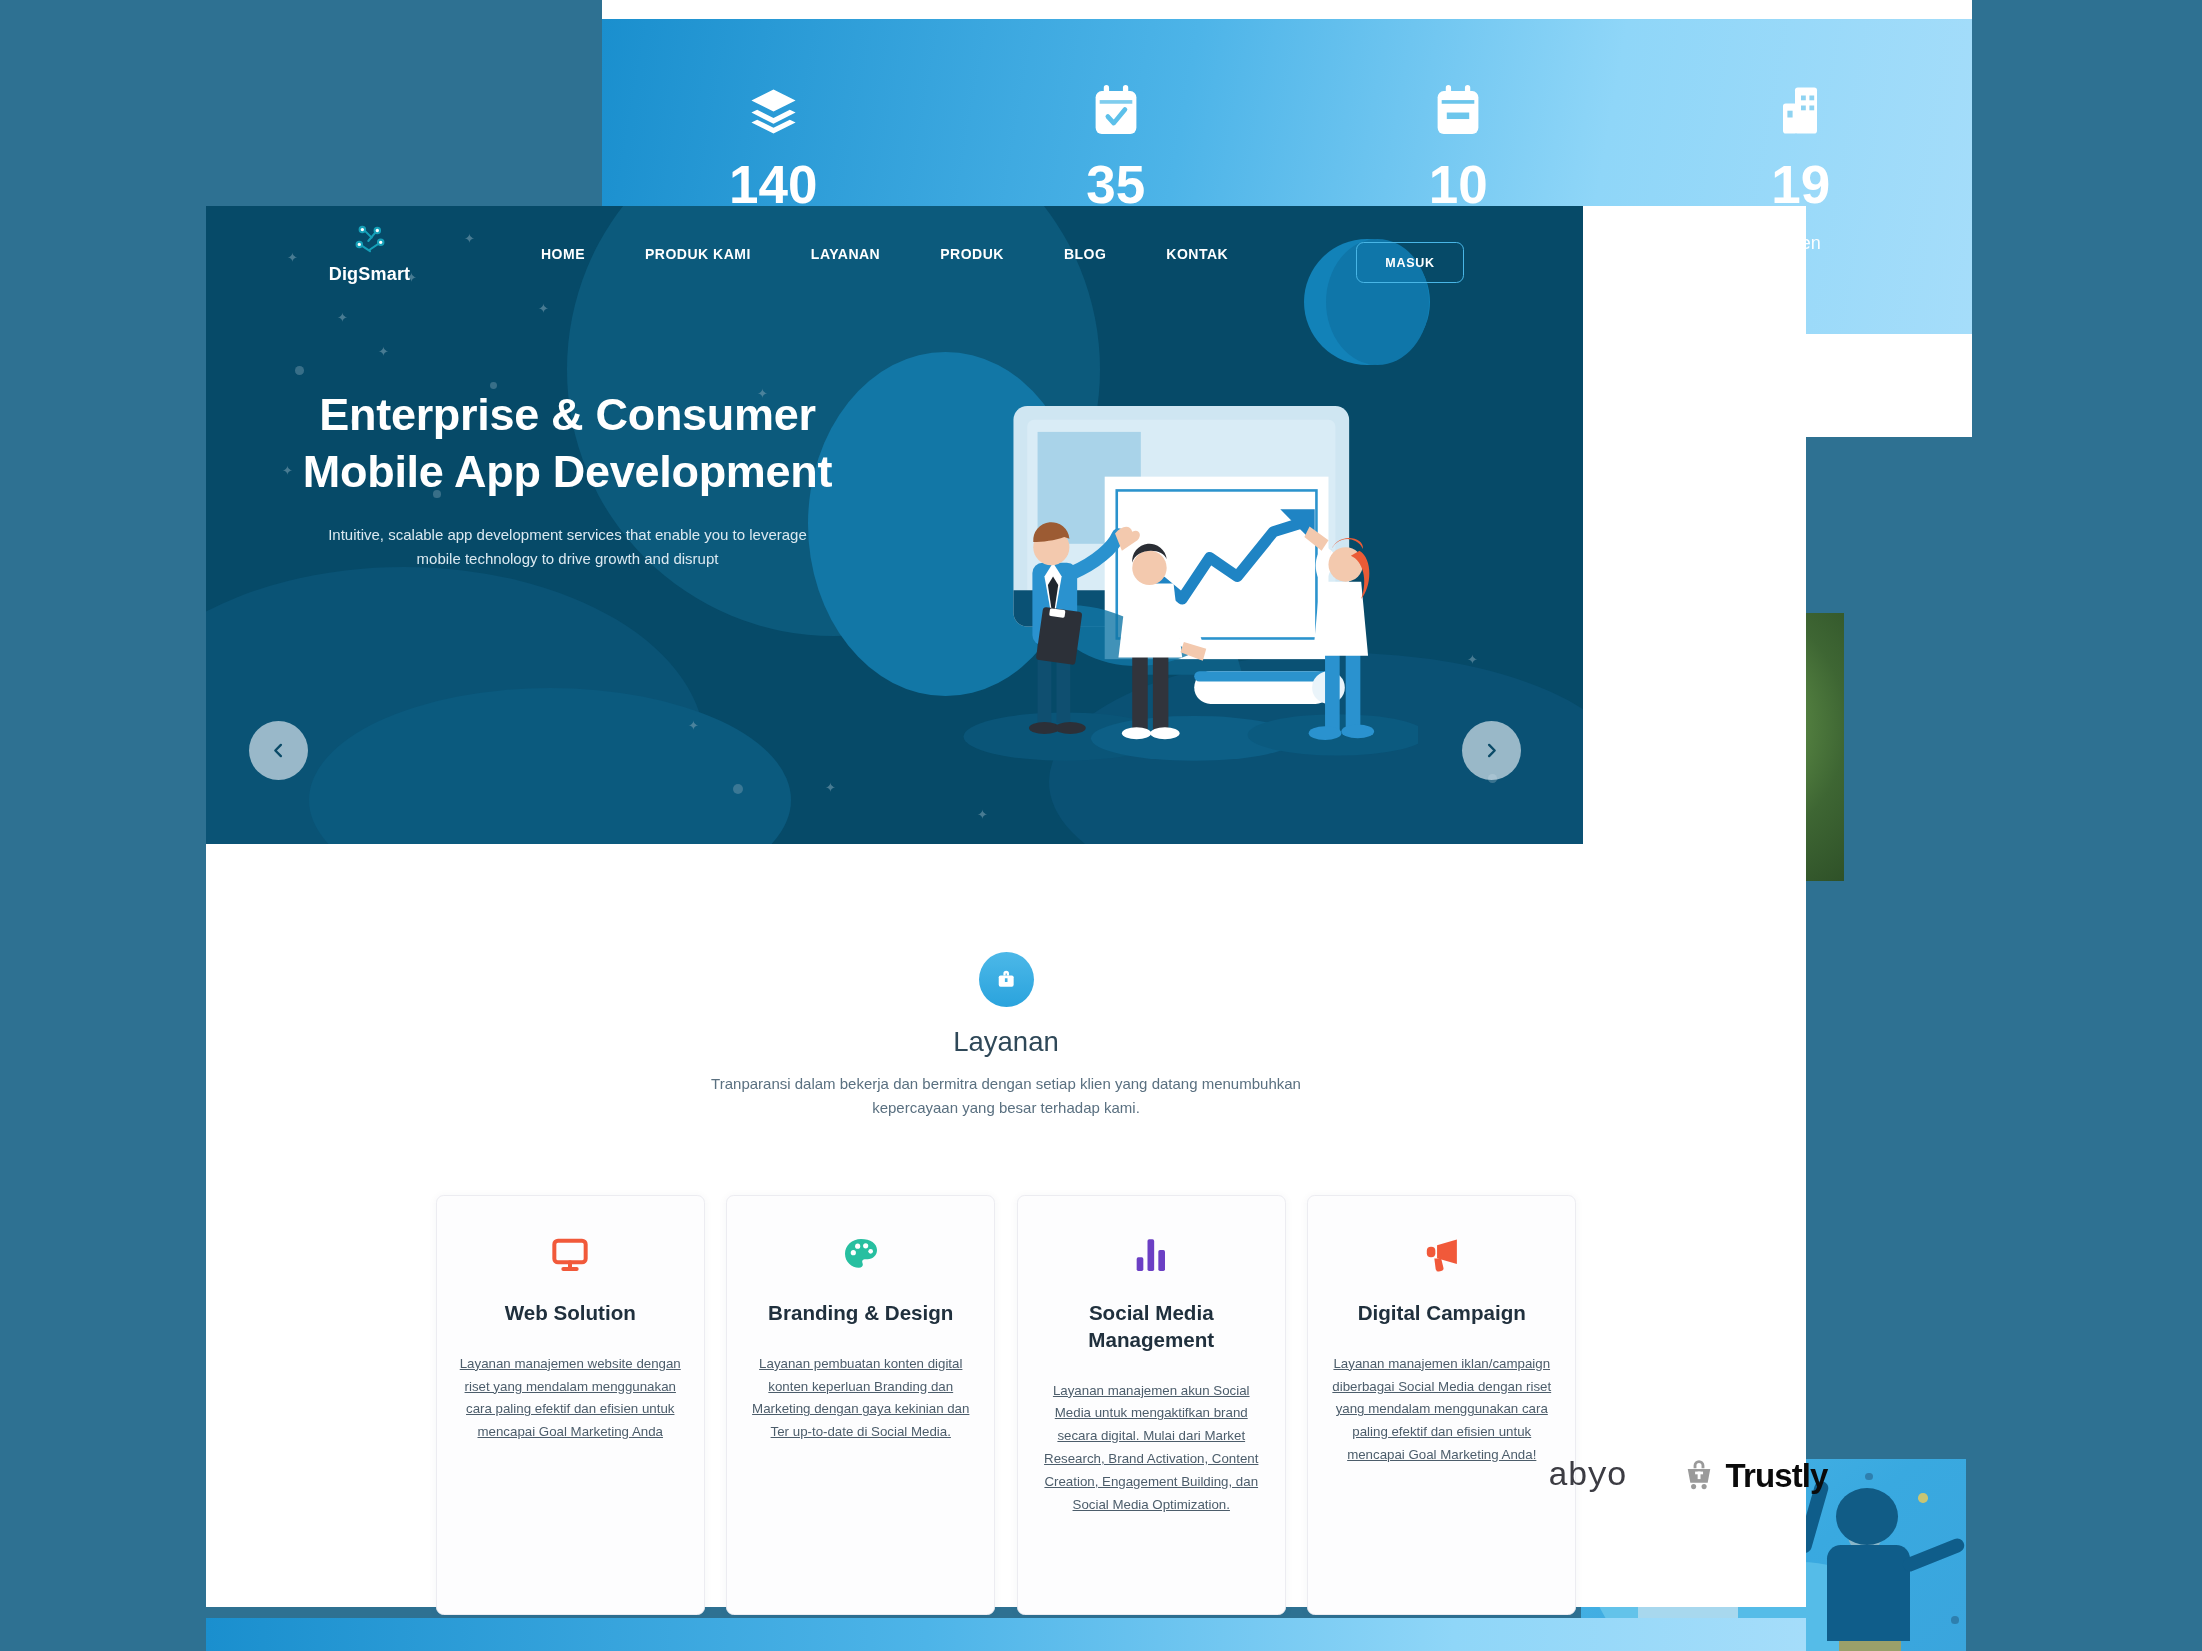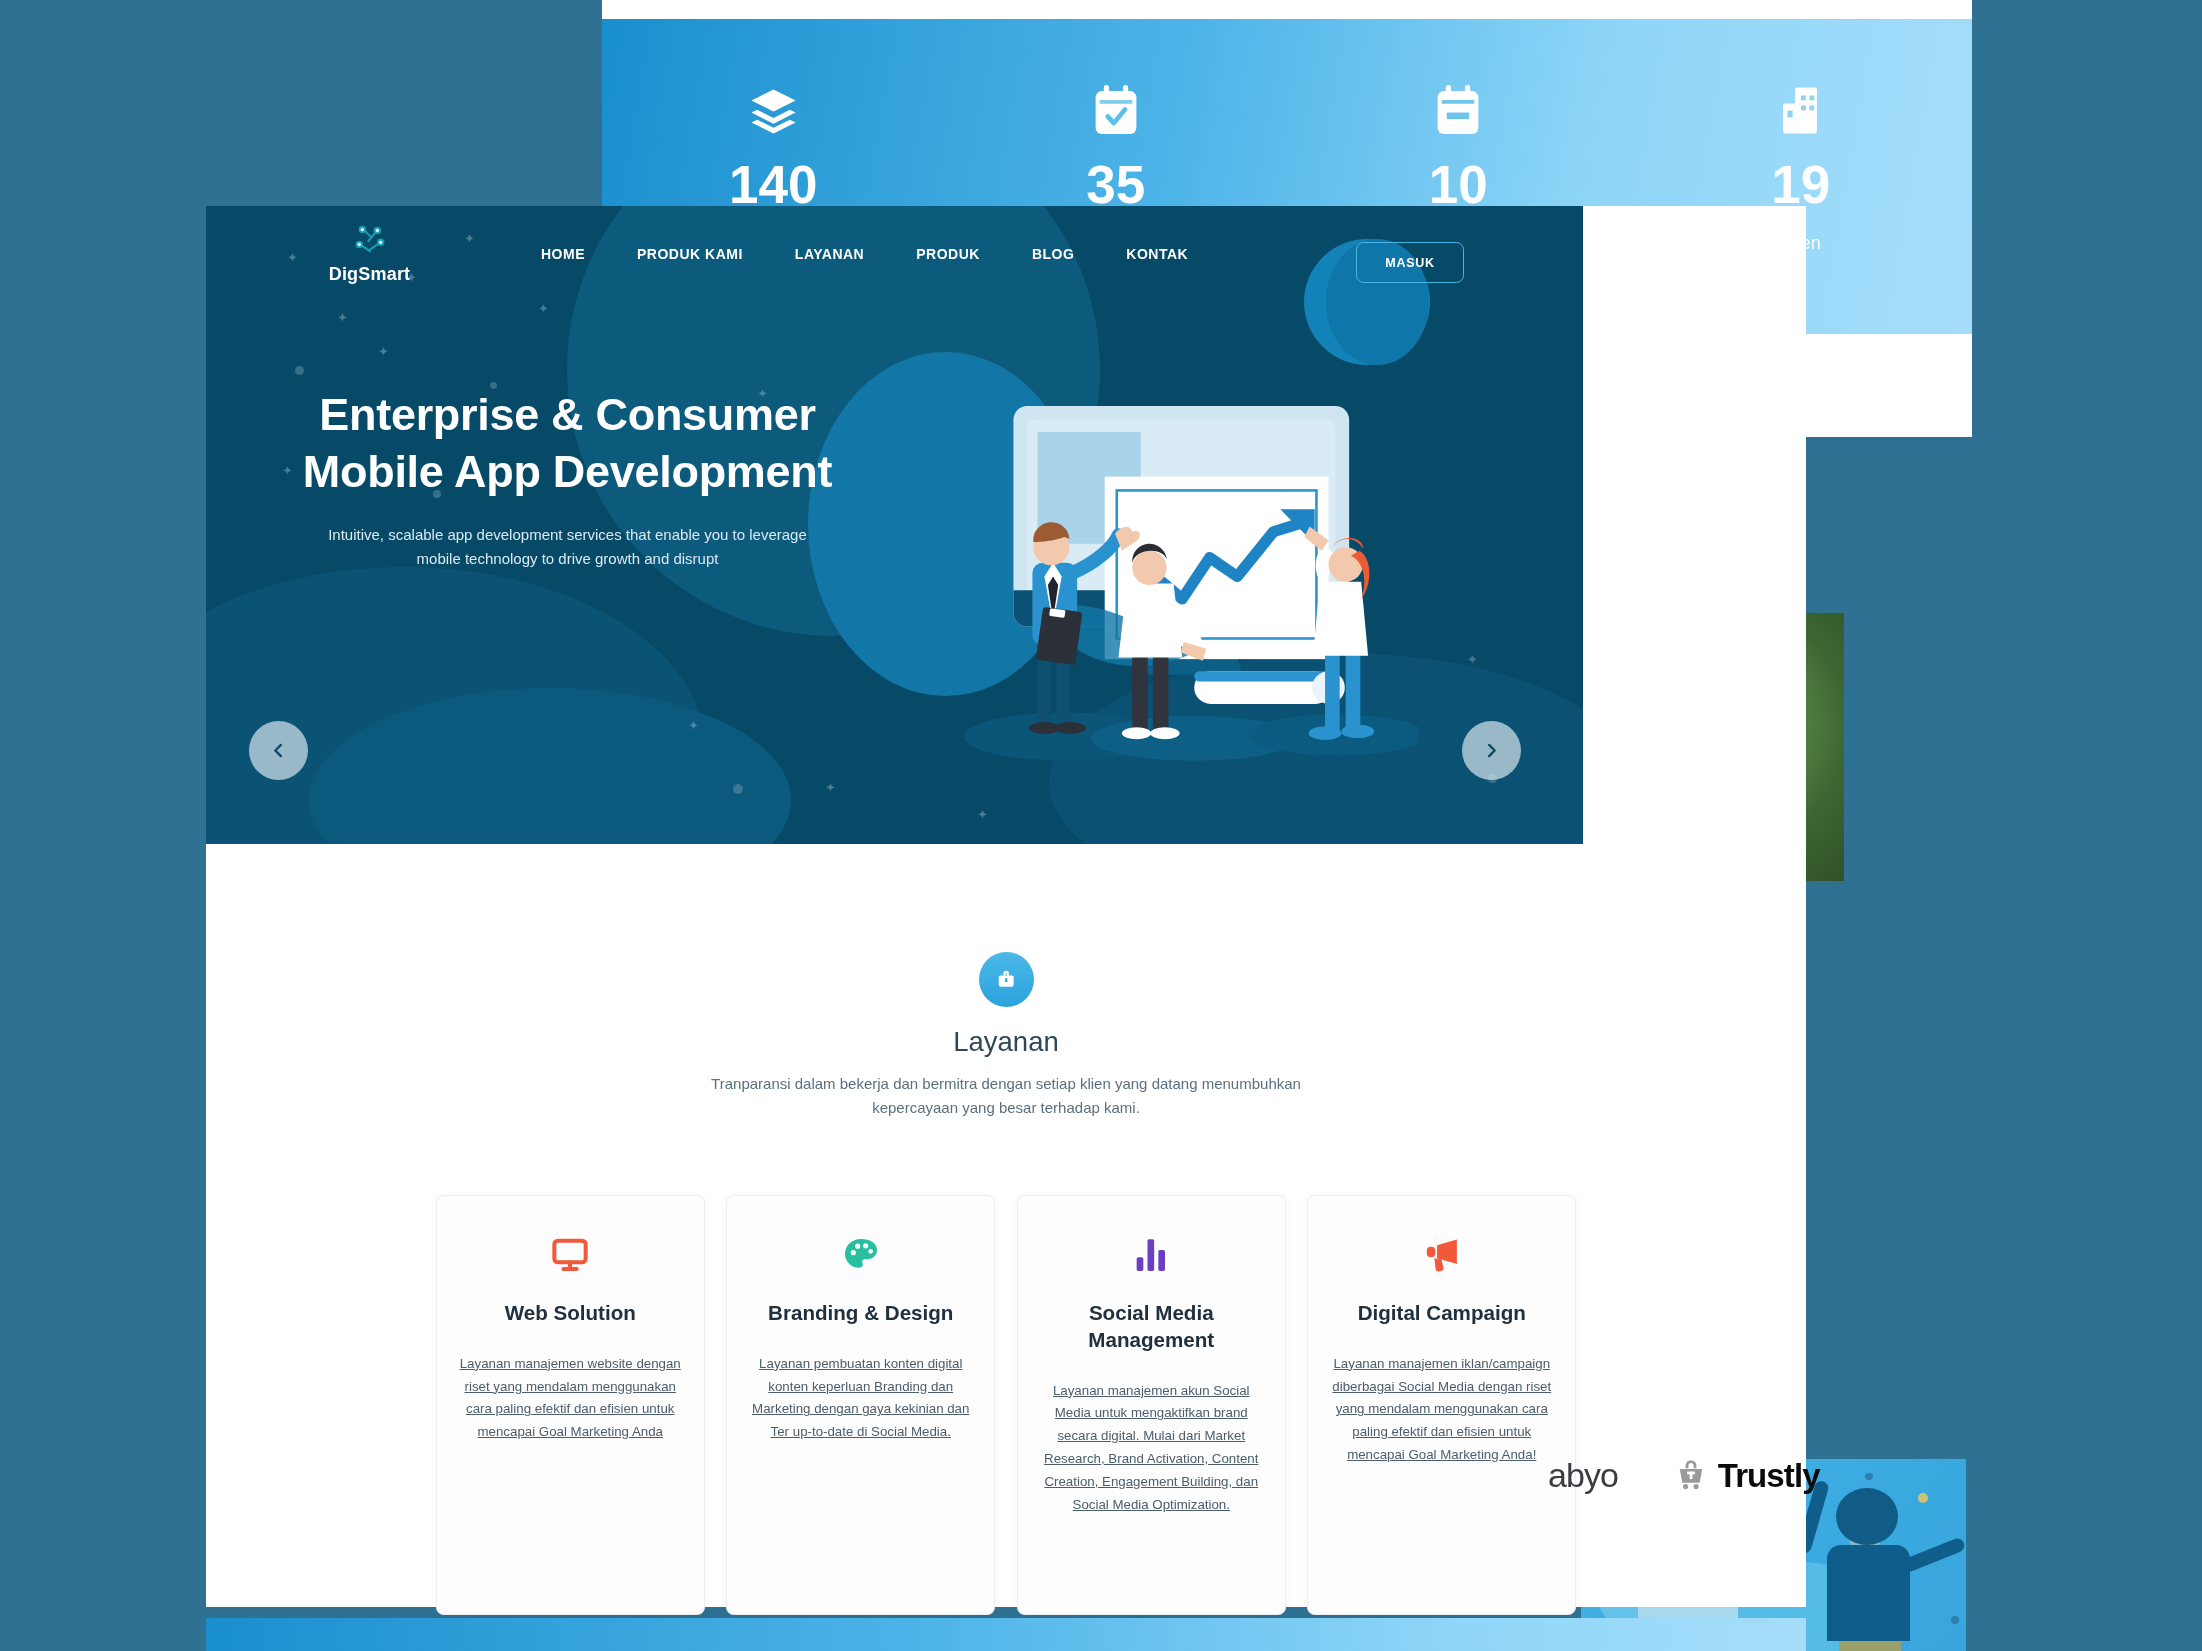--- a/index.html
+++ b/index.html
@@ -126,21 +126,21 @@
   .star { position:absolute; color:#7fa3b6; opacity:.55; font-size: 13px; line-height:1; }
   .pdot { position:absolute; border-radius:50%; background:#7fa3b6; opacity:.42; }
 
   #navbar {
     position: absolute; left: 0; top: 0; width: 1377px; height: 95px;
     display: flex; align-items: center; z-index: 6;
   }
   #brand { margin-left: 112px; width: 103px; text-align:center; }
   #brand-mark { height: 38px; display:flex; align-items:center; justify-content:center; }
   #brand-name { color: #ffffff; font-size: 18px; font-weight: 700; letter-spacing:0.2px; margin-top:3.4px;}
-  #navlinks { display: flex; margin-left: 96px; gap: 4px; }
+  #navlinks { display: flex; margin-left: 96px; gap: 12px; }
   .navlink {
     color: #ffffff; font-size: 14px; font-weight: 600; letter-spacing: 0.5px;
     padding: 0 24px; text-decoration:none; white-space: nowrap;
   }
   #login-btn {
     position: absolute; right: 119px; top: 36px;
     width: 108px; height: 41px; border: 1.4px solid #49b6e6; border-radius: 7.7px;
     color:#ffffff; font-size: 12.5px; font-weight: 700; letter-spacing:0.7px;
     display:flex; align-items:center; justify-content:center; background: transparent;
     cursor: pointer;
@@ -189,21 +189,21 @@
   }
   .card-icon { height: 46px; display:flex; align-items:center; justify-content:center; }
   .card-title { color:#20303d; font-size: 20.6px; font-weight: 700; line-height:1.3; margin-top: 22.4px;}
   .card-desc { color:#4c5d6b; font-size: 13.3px; line-height: 1.72; margin-top: 26px; text-decoration: underline;}
 
   
   #partners {
     position:absolute; left: 1342px; top: 1222px; width: 396px; height: 95px;
     display:flex; align-items:center; gap: 55px; overflow:hidden;
   }
-  #logo-abyo { font-size: 34px; color:#3c3c43; letter-spacing:-0.9px; font-family:Liberation Sans, sans-serif;}
+  #logo-abyo { font-size: 34px; color:#3c3c43; letter-spacing:-0.9px; font-family:Liberation Mono, monospace;}
   #logo-trustly { display:flex; align-items:center; gap: 8.6px; }
   #logo-trustly .tl-txt { font-size: 33px; font-weight: 700; color:#0b0b0b; letter-spacing:-0.9px;}
 
   
   #bottom-strip {
     position:absolute; left: 206px; top: 1618px; width: 1600px; height: 34px;
     background: linear-gradient(90deg, #1a8fce 0%, #4db4e8 45%, #8fd6f8 78%, #a5ddfa 100%);
   }
 </style>
 </head>

